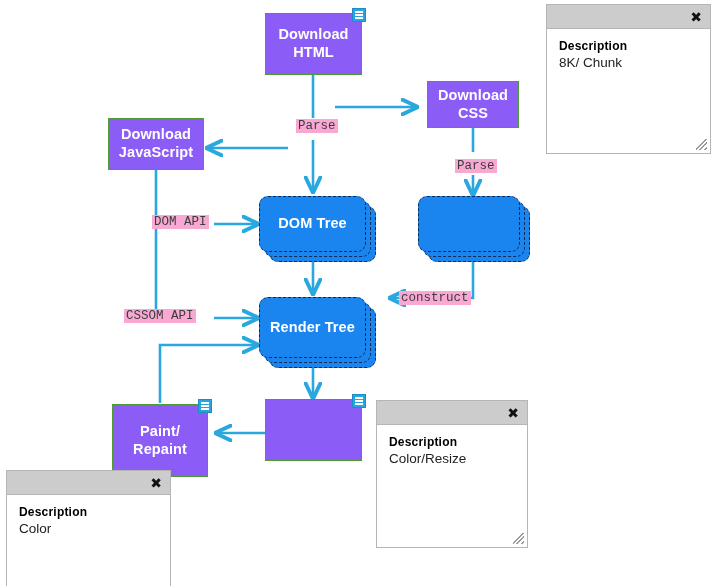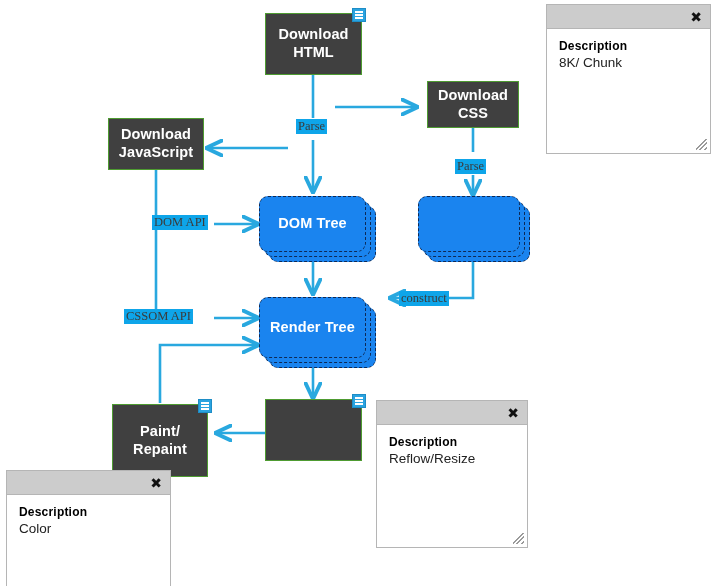--- a/index.html
+++ b/index.html
@@ -24,21 +24,21 @@
     color:#ffffff;
     font-size:14.5px;
     font-weight:bold;
     line-height:1.22;
     letter-spacing:.1px;
     z-index:5;
   }
   .node .nlabel{display:block;white-space:pre-line;}
 
   .node.green{
-    background:#404040;
+    background:#8b5cf6;
     border:1px solid #4e9b31;
   }
 
   
   .node.blue{background:transparent;border:none;}
   .node.blue .stack-l{
     position:absolute;
     background:#1a84ef;
     border:1.5px dashed #0d2a57;
     border-radius:9px;
@@ -65,24 +65,24 @@
     gap:1.5px;
     padding:2px;
   }
   .note-badge i{display:block;width:100%;height:1.4px;background:#ffffff;}
 
   
   .edge-label{
     position:absolute;
     font-size:12.5px;
     color:#3b3b3b;
-    font-family:Liberation Serif, serif;
+    font-family:Liberation Mono, monospace;
     white-space:nowrap;
     z-index:6;
-    background:#0ea5e9;
+    background:#f9a8d4;
     padding:0 2px;
   }
 
   
   .desc-window{
     position:absolute;
     background:#ffffff;
     border:1px solid #b5b5b5;
     box-sizing:border-box;
     z-index:20;
@@ -248,21 +248,21 @@
     </div>
     <span class="resize-grip"></span>
   </div>
 
   <div class="desc-window" style="left:376px;top:400px;width:152px;height:148px;">
     <div class="desc-titlebar">
       <span class="desc-close">✖</span>
     </div>
     <div class="desc-body">
       <p class="desc-heading">Description</p>
-      <p class="desc-text">Reflow/Resize</p>
+      <p class="desc-text">Color/Resize</p>
     </div>
     <span class="resize-grip"></span>
   </div>
 
   <div class="desc-window" style="left:6px;top:470px;width:165px;height:150px;">
     <div class="desc-titlebar">
       <span class="desc-close">✖</span>
     </div>
     <div class="desc-body">
       <p class="desc-heading">Description</p>

